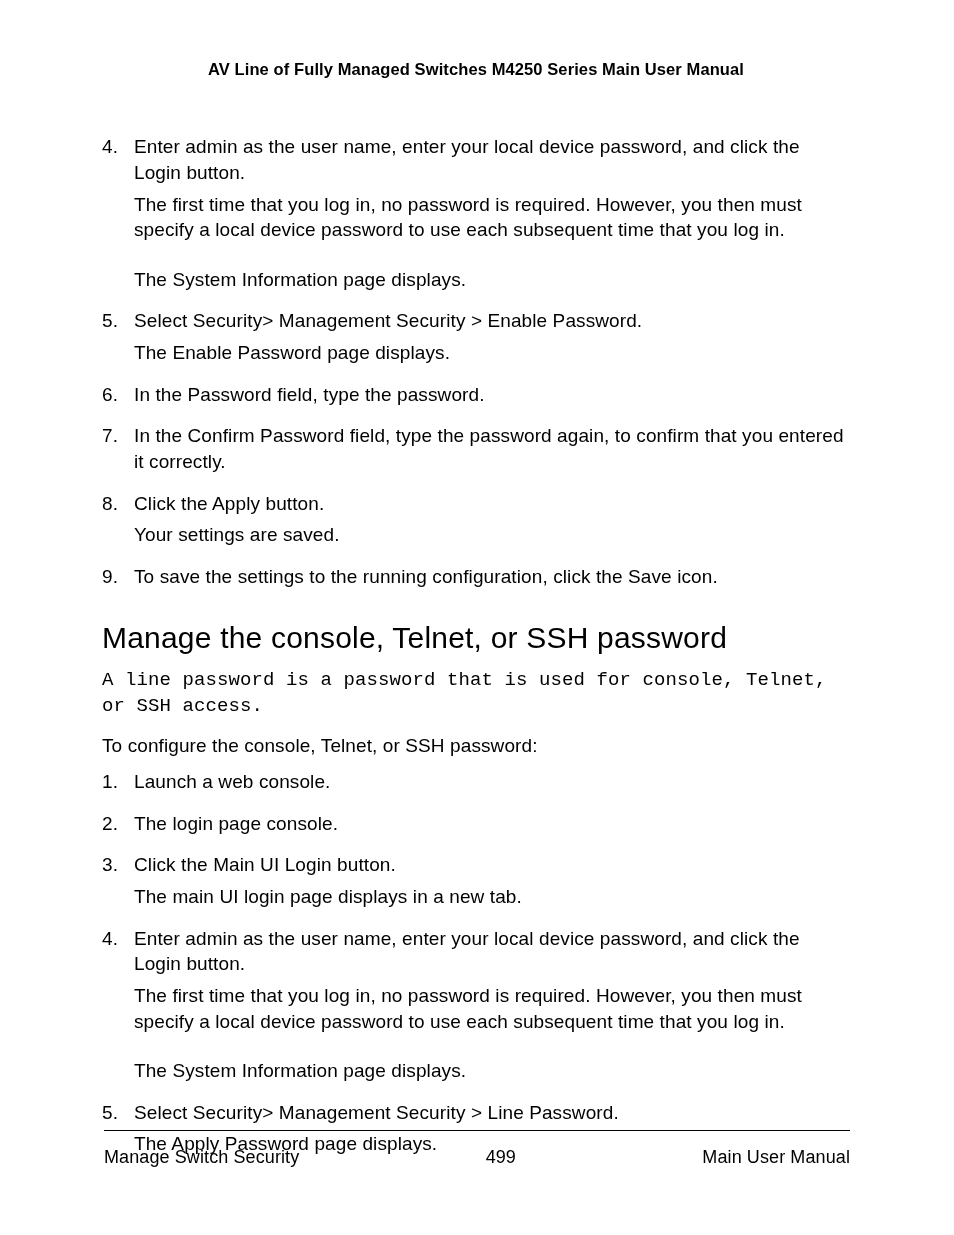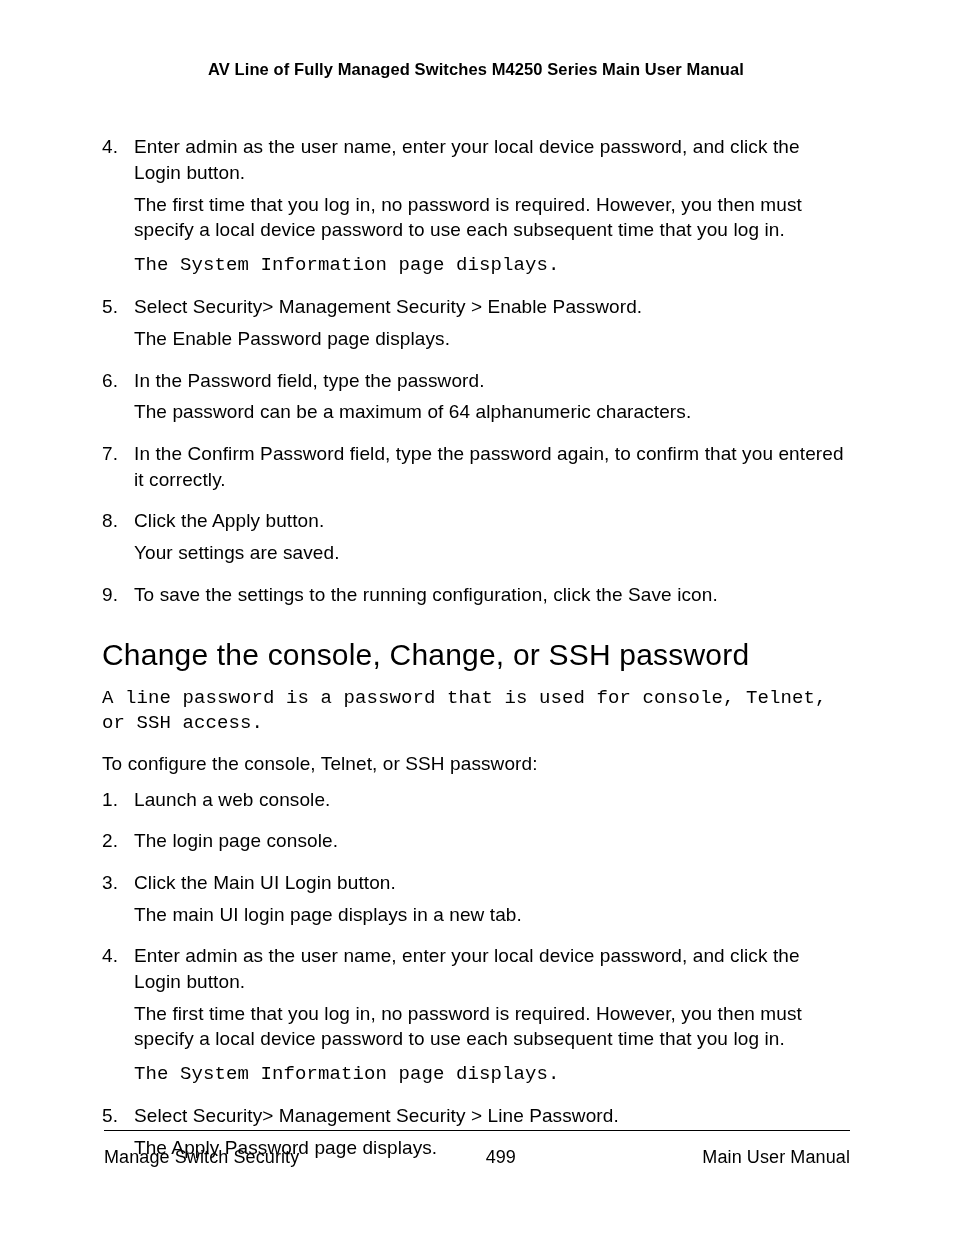--- a/index.html
+++ b/index.html
@@ -37,21 +37,21 @@
     position: relative;
     padding-left: 32px;
     margin-bottom: 16px;
   }
   ol.steps > li .num {
     position: absolute;
     left: 0;
     top: 0;
   }
   .p { margin: 6px 0 0 0; }
-  .p-gap { margin-top: 10px; font-family: Liberation Mono, monospace; }
+  .p-gap { margin-top: 24px; }
   h2.section {
     font-weight: 400;
     font-size: 30px;
     margin: 28px 0 10px 0;
     letter-spacing: 0.2px;
   }
   .intro { margin: 6px 0 14px 0; font-family: Liberation Mono, monospace; }
   .subhead {
     font-weight: 400;
     margin: 8px 0 10px 0;
@@ -92,38 +92,37 @@
         <div class="p p-gap">The System Information page displays.</div>
       </li>
       <li>
         <span class="num">5.</span>
         <div>Select <b>Security&gt; Management Security &gt; Enable Password</b>.</div>
         <div class="p">The Enable Password page displays.</div>
       </li>
       <li>
         <span class="num">6.</span>
         <div>In the <b>Password</b> field, type the password.</div>
-        <div class="p">The password can be a maximum of 64 alphanumeric characters.</div>
       </li>
       <li>
         <span class="num">7.</span>
         <div>In the <b>Confirm Password</b> field, type the password again, to confirm that you entered it correctly.</div>
       </li>
       <li>
         <span class="num">8.</span>
         <div>Click the <b>Apply</b> button.</div>
         <div class="p">Your settings are saved.</div>
       </li>
       <li>
         <span class="num">9.</span>
         <div>To save the settings to the running configuration, click the <b>Save</b> icon.</div>
       </li>
     </ol>
 
-  <h2 class="section">Change the console, Change, or SSH password</h2>
+  <h2 class="section">Manage the console, Telnet, or SSH password</h2>
   <div class="intro">A line password is a password that is used for console, Telnet, or SSH access.</div>
   <div class="subhead">To configure the console, Telnet, or SSH password:</div>
 
   <ol class="steps" id="listB">
       <li>
         <span class="num">1.</span>
         <div>Launch a web console.</div>
       </li>
       <li>
         <span class="num">2.</span>

